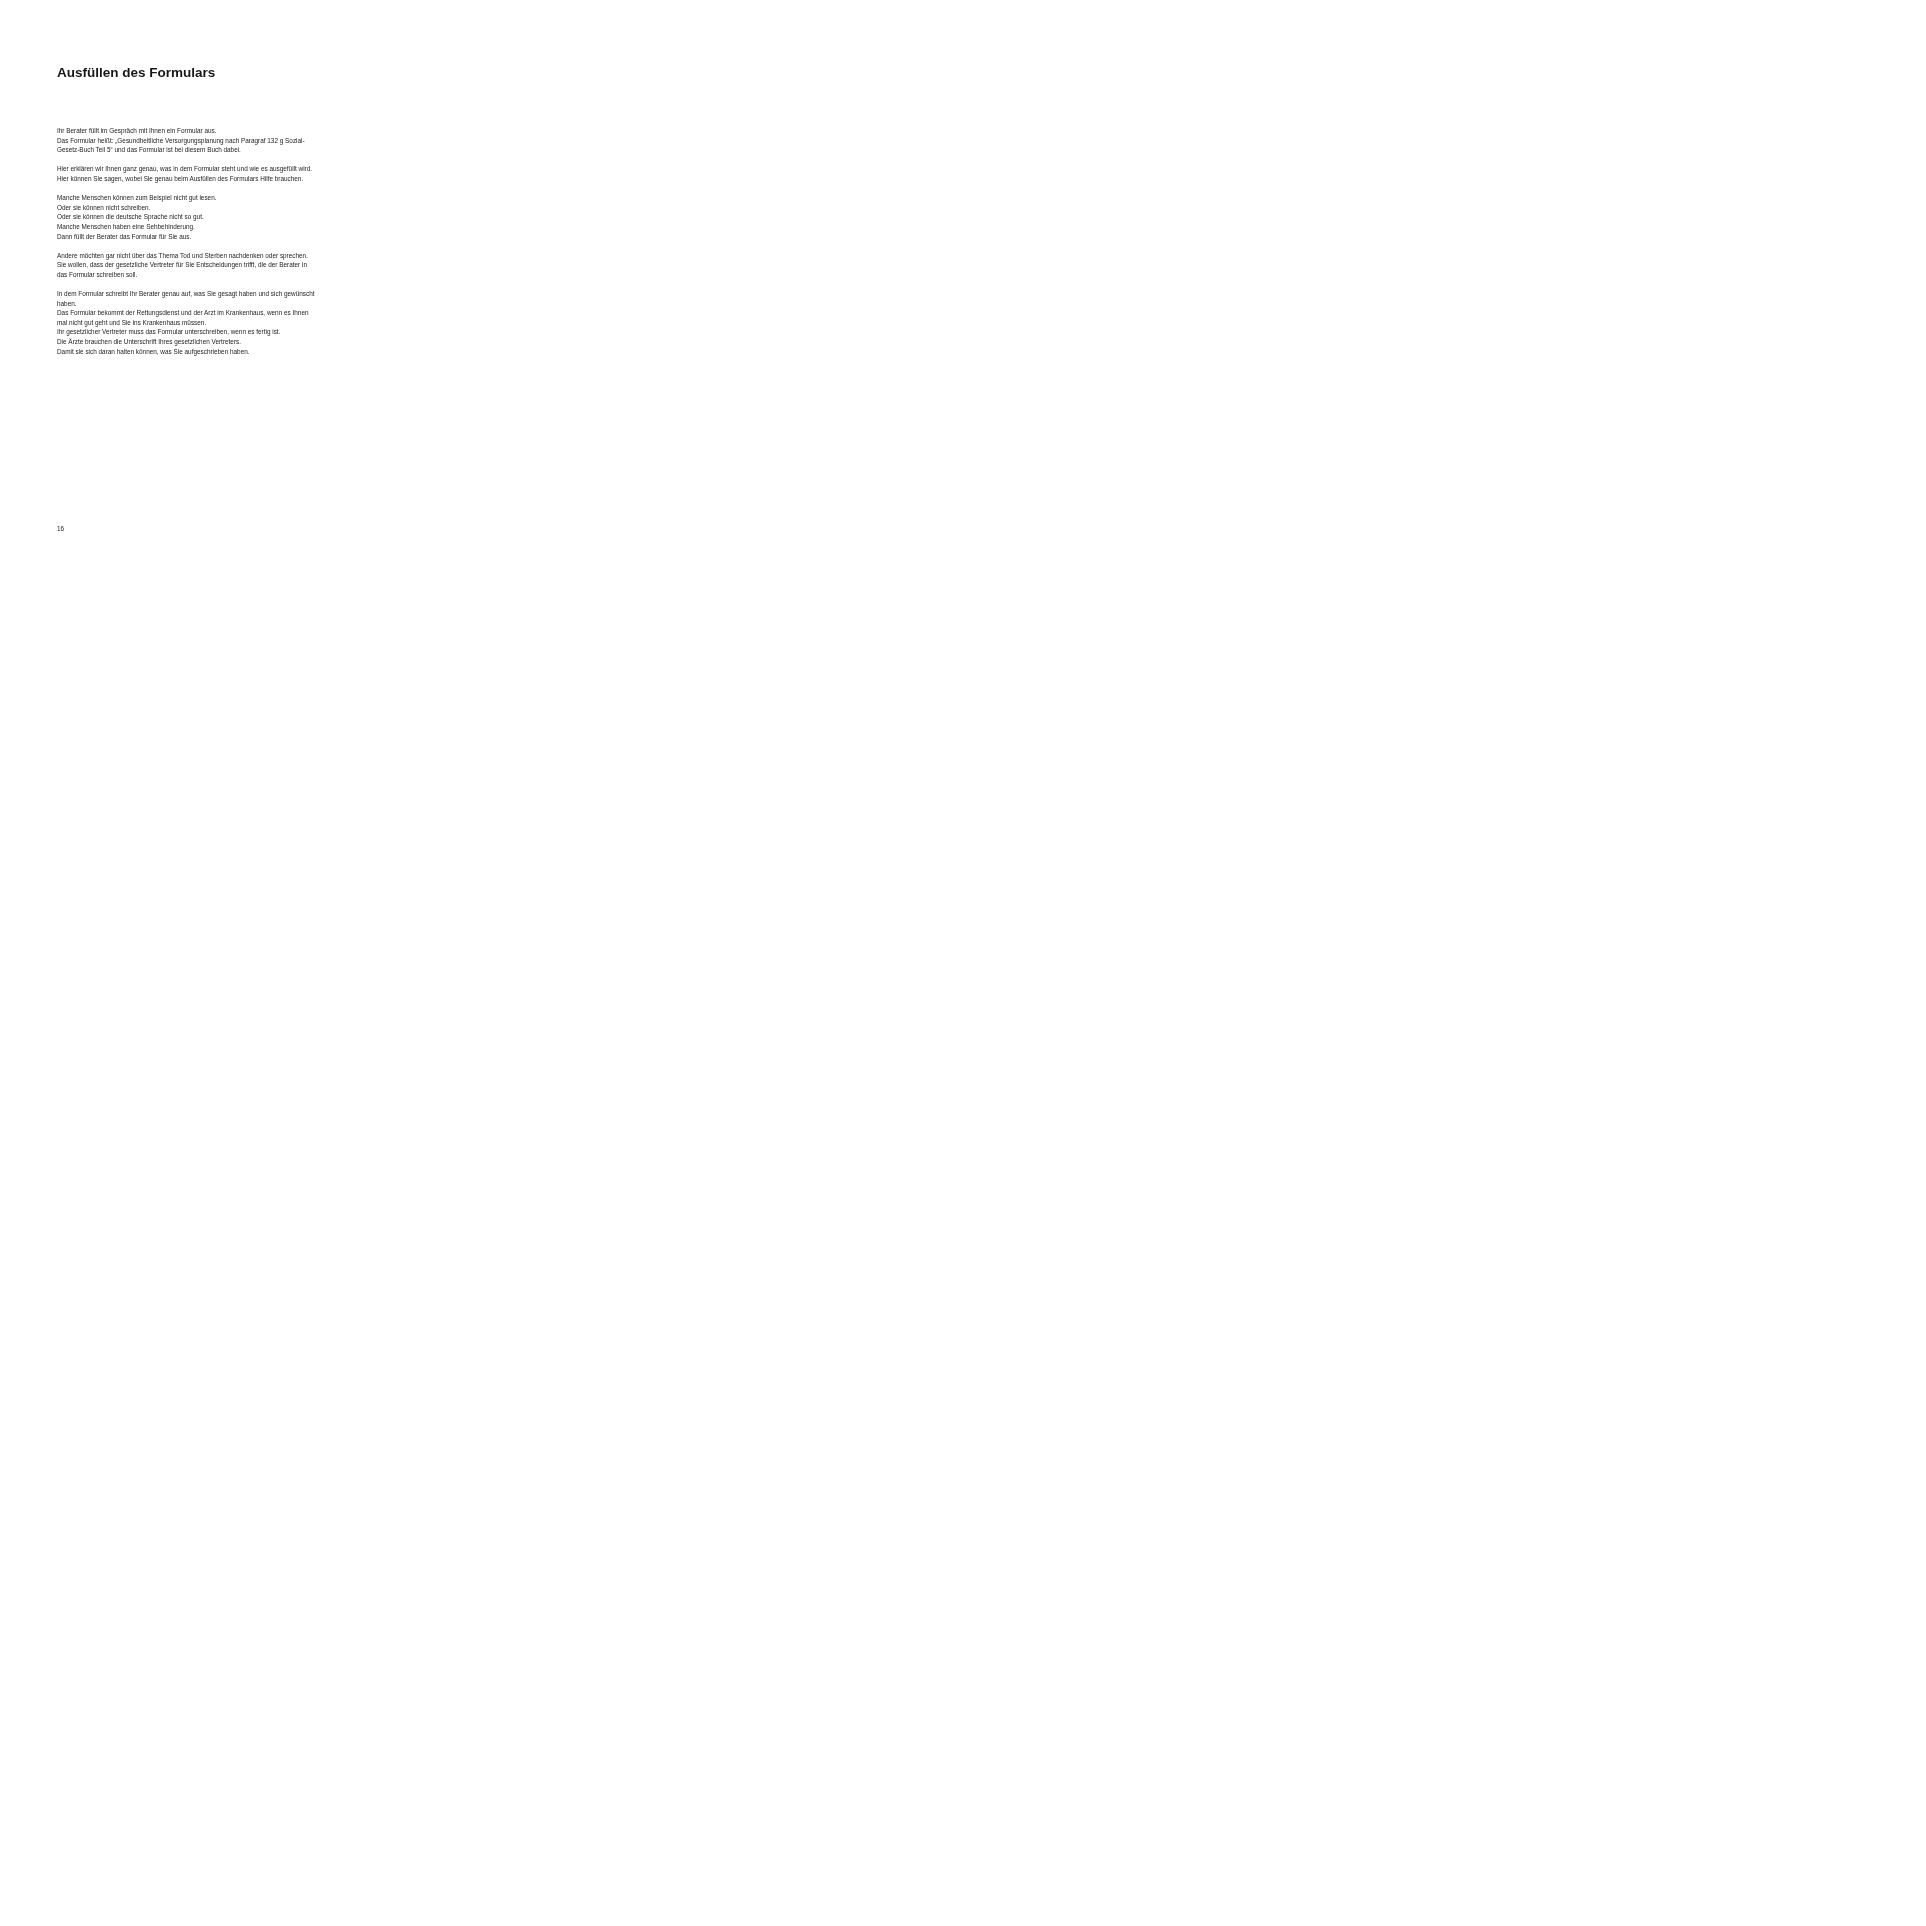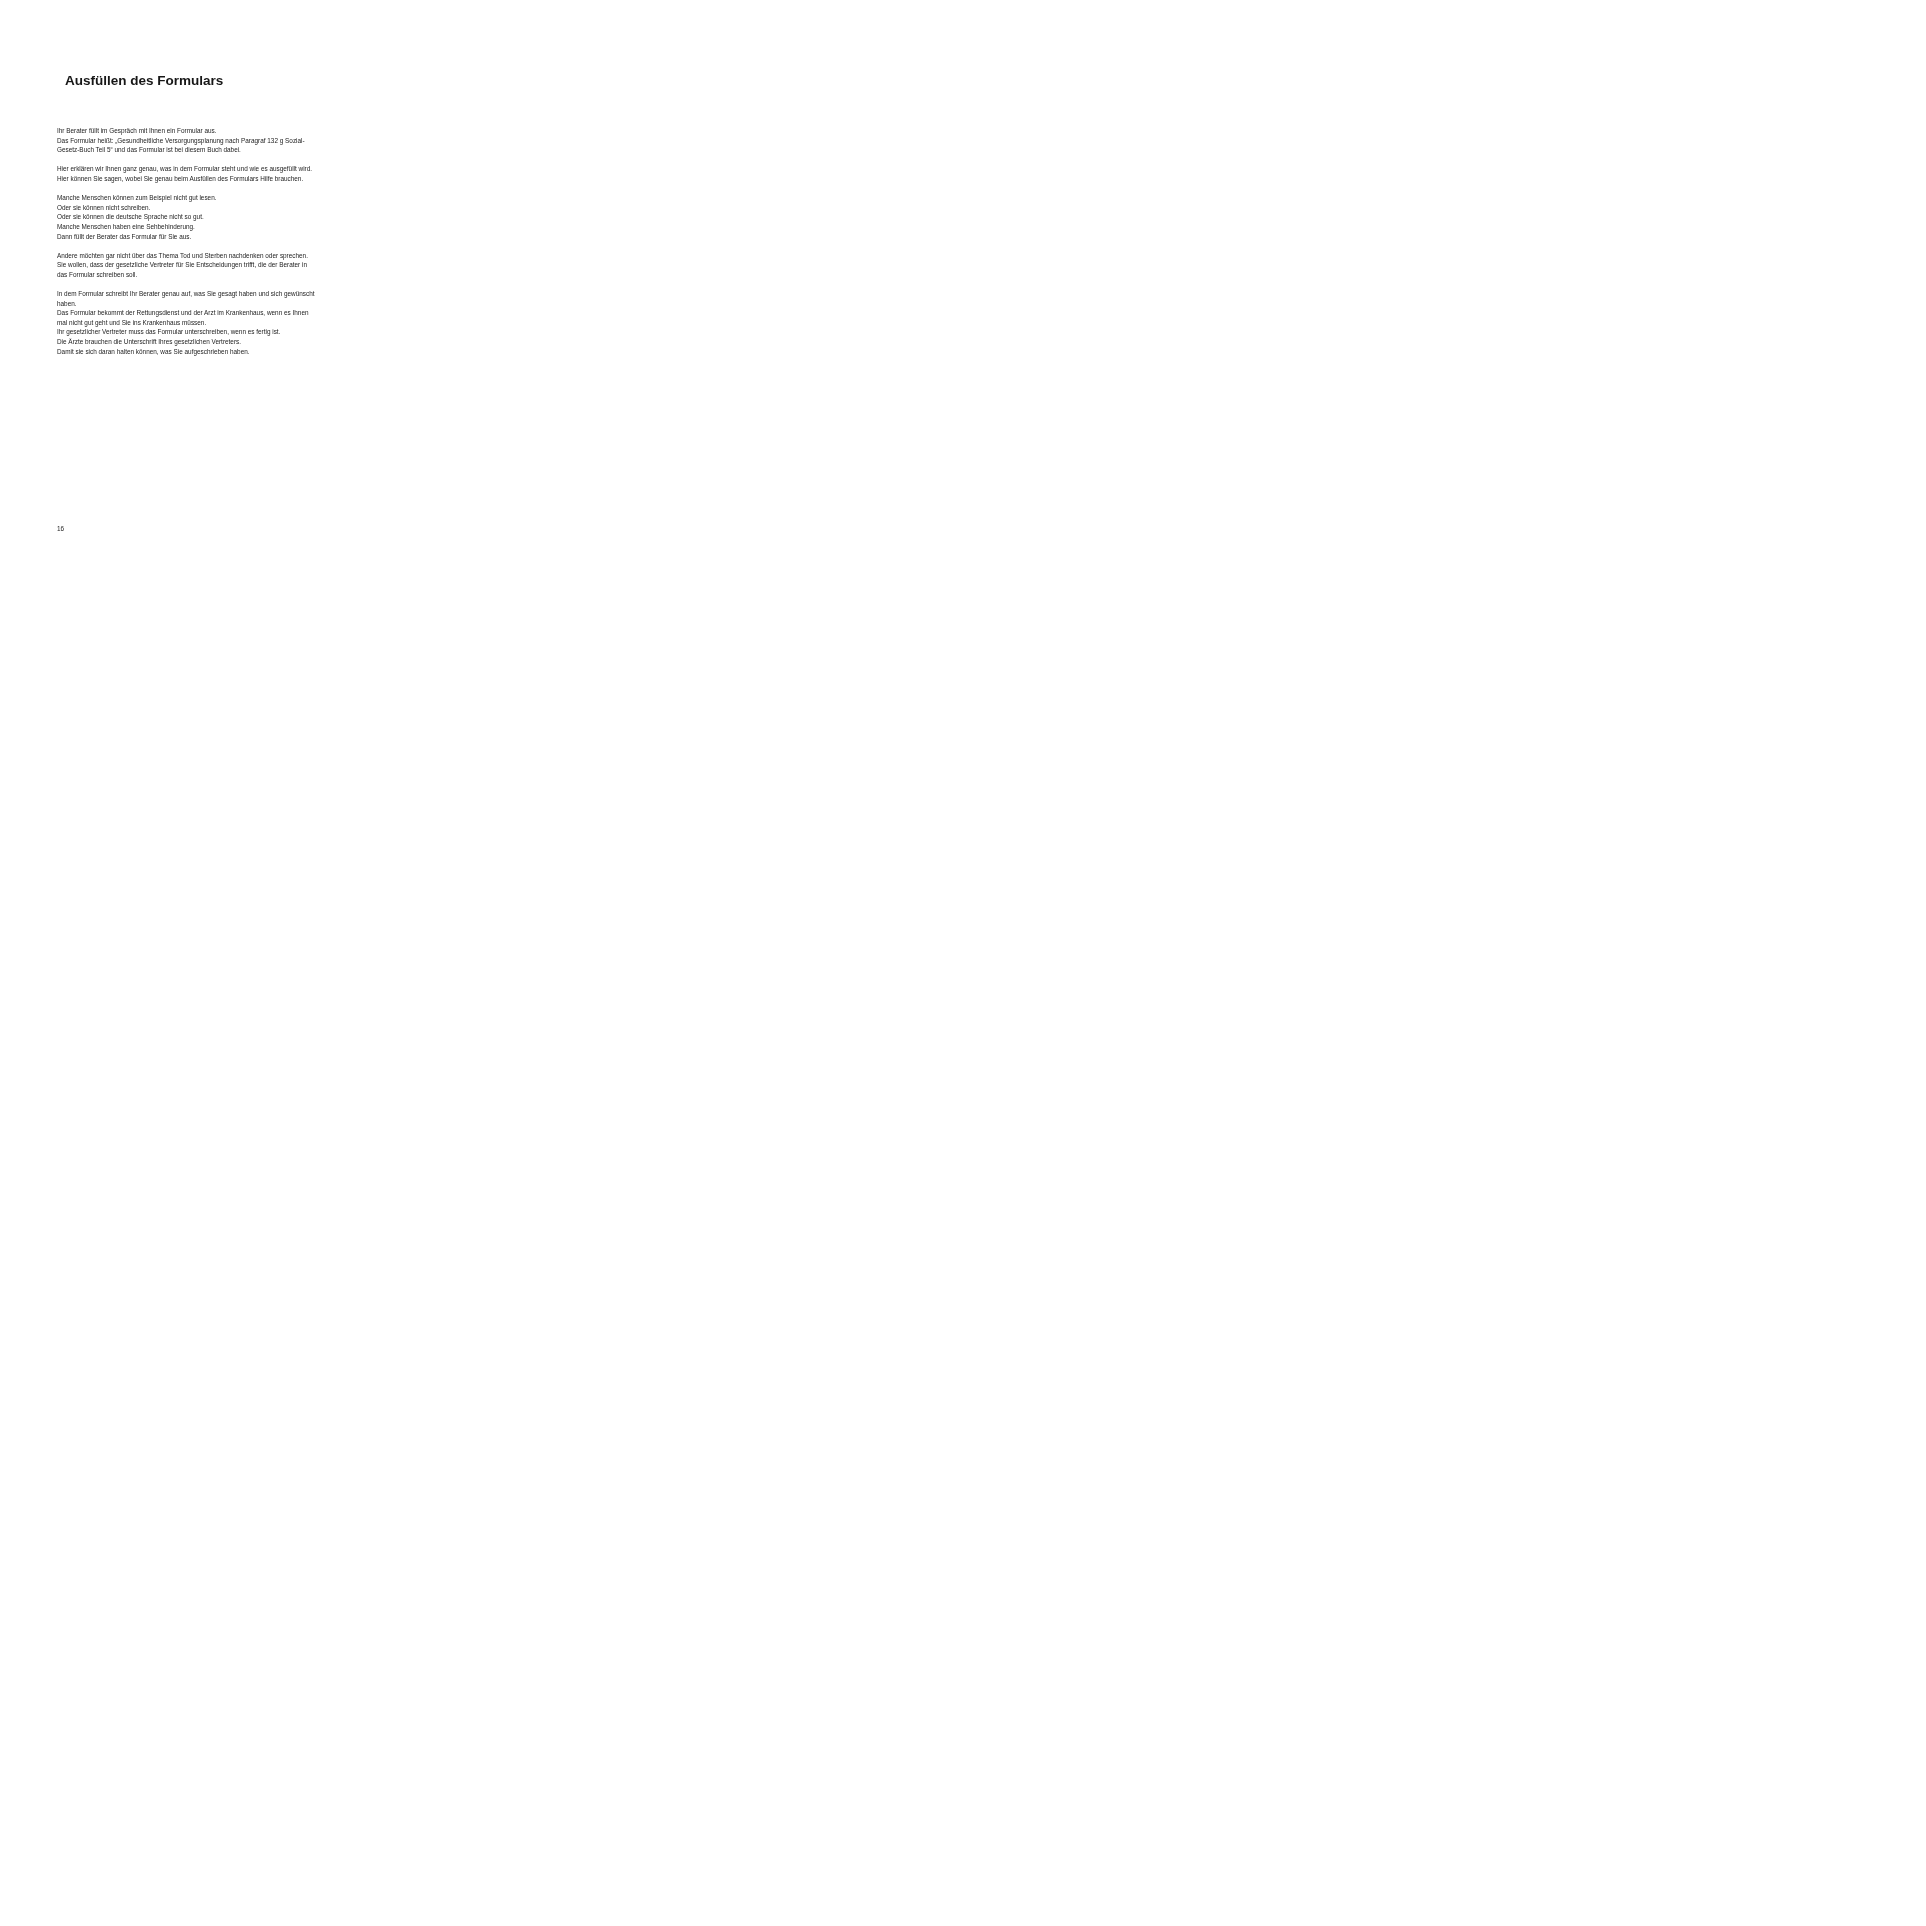--- a/index.html
+++ b/index.html
@@ -13,21 +13,21 @@
     height: 559px;
     background: #ffffff;
     font-family: "Liberation Sans", sans-serif;
     color: #1c1c1c;
     overflow: hidden;
   }
   .title {
     position: absolute;
     left: 57px;
     top: 65px;
-    margin: 8px;
+    margin: 0;
     font-size: 13.5px;
     font-weight: 700;
     letter-spacing: 0;
     color: #171717;
   }
   .content {
     position: absolute;
     left: 57px;
     top: 126px;
     width: 293px;

